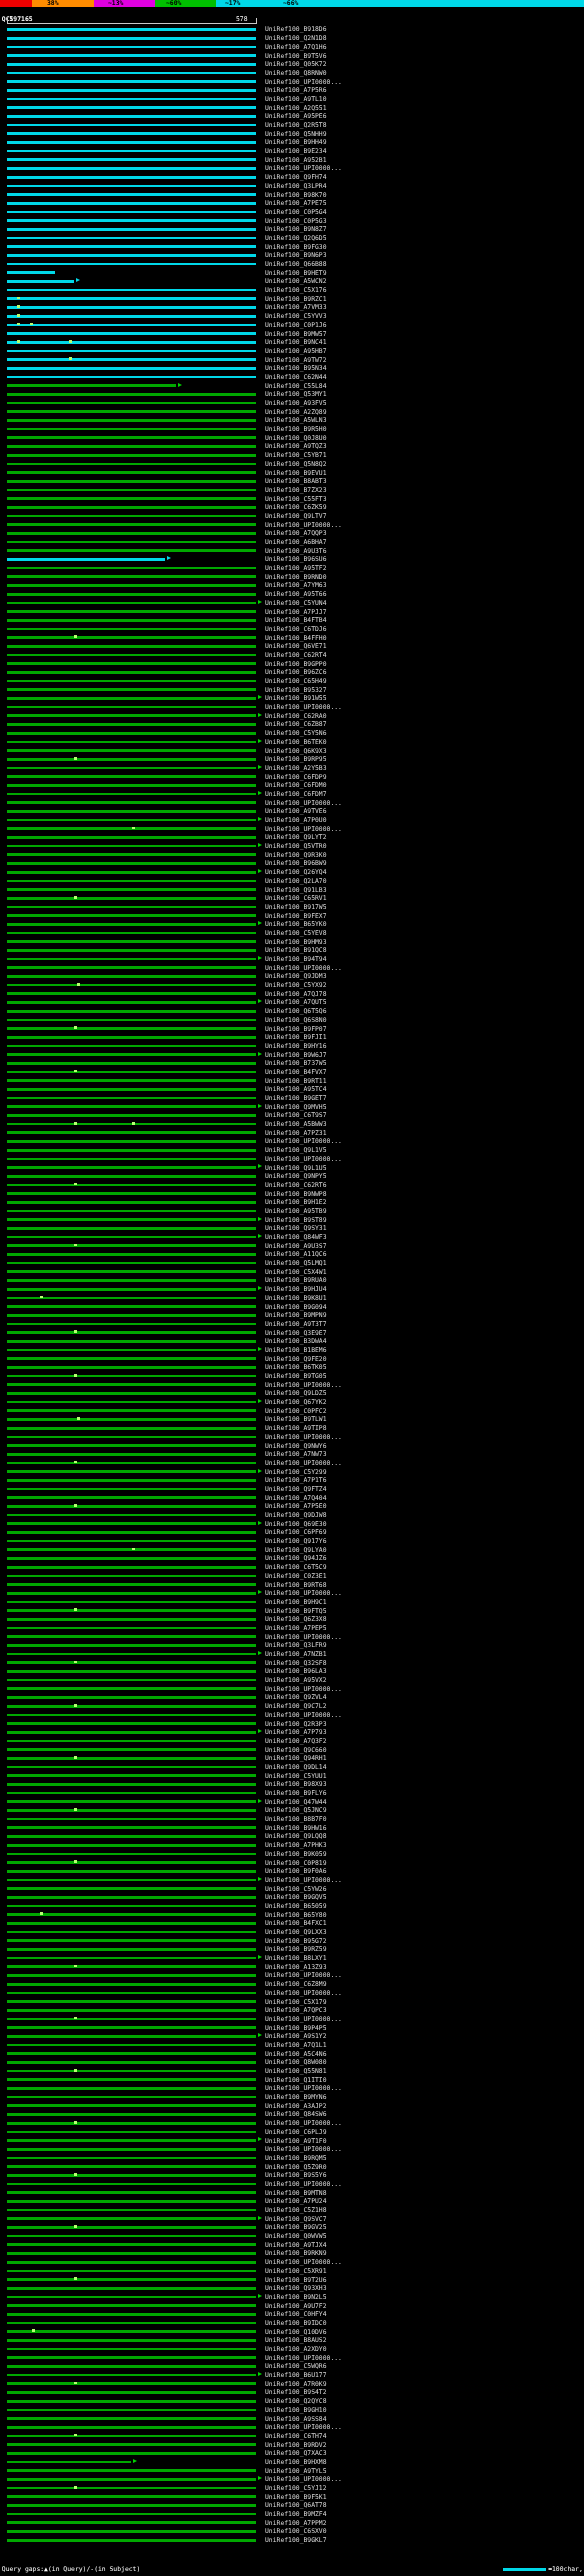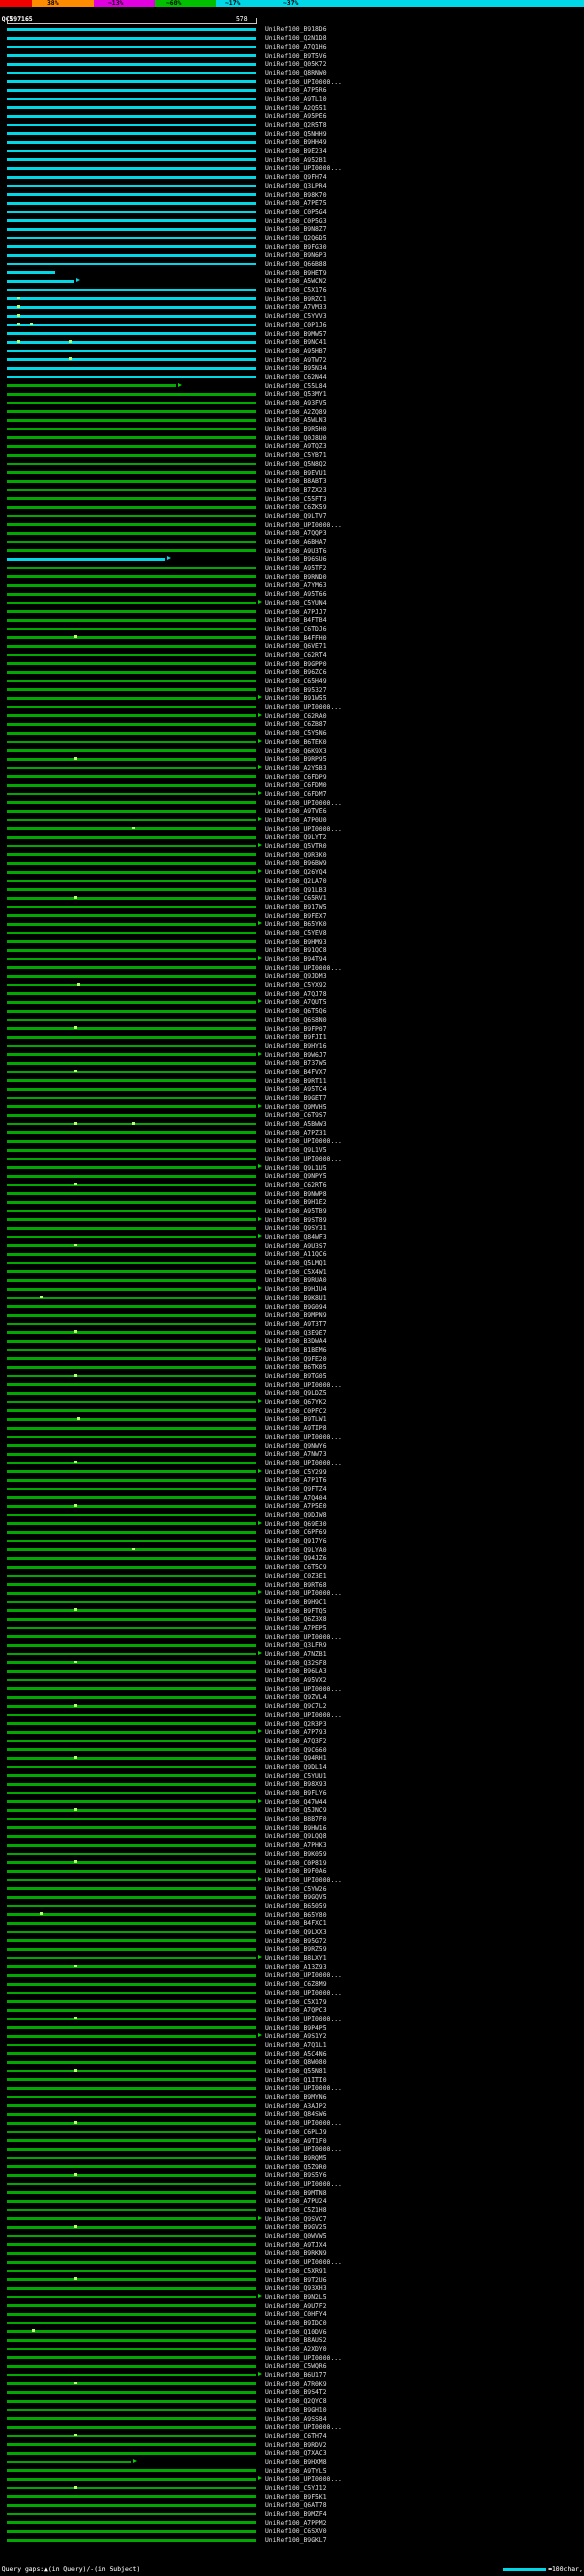--- a/index.html
+++ b/index.html
@@ -46,21 +46,21 @@
 <div id="scalebar">
     <div class="scale-seg" style="width: 5.5%; background: rgb(240, 0, 0);"></div>
     <div class="scale-seg" style="width: 10.5%; background: rgb(255, 140, 0);"></div>
     <div class="scale-seg" style="width: 10.5%; background: rgb(224, 0, 224);"></div>
     <div class="scale-seg" style="width: 10.5%; background: rgb(0, 192, 0);"></div>
     <div class="scale-seg" style="width: 63%; background: rgb(0, 216, 232);"></div>
     <span class="scale-label" style="left: 47px;">38%</span>
     <span class="scale-label" style="left: 108px;">~13%</span>
     <span class="scale-label" style="left: 166px;">~60%</span>
     <span class="scale-label" style="left: 225px;">~17%</span>
-    <span class="scale-label" style="left: 283px;">~37%</span>
+    <span class="scale-label" style="left: 283px;">~66%</span>
   </div>
 
 <div id="query-line">
   <span id="query-id">QC597165</span>
 </div>
 
 <div id="ruler">
   <div class="rline"></div>
   <div class="tick start"></div>
   <div class="tick end"></div>

